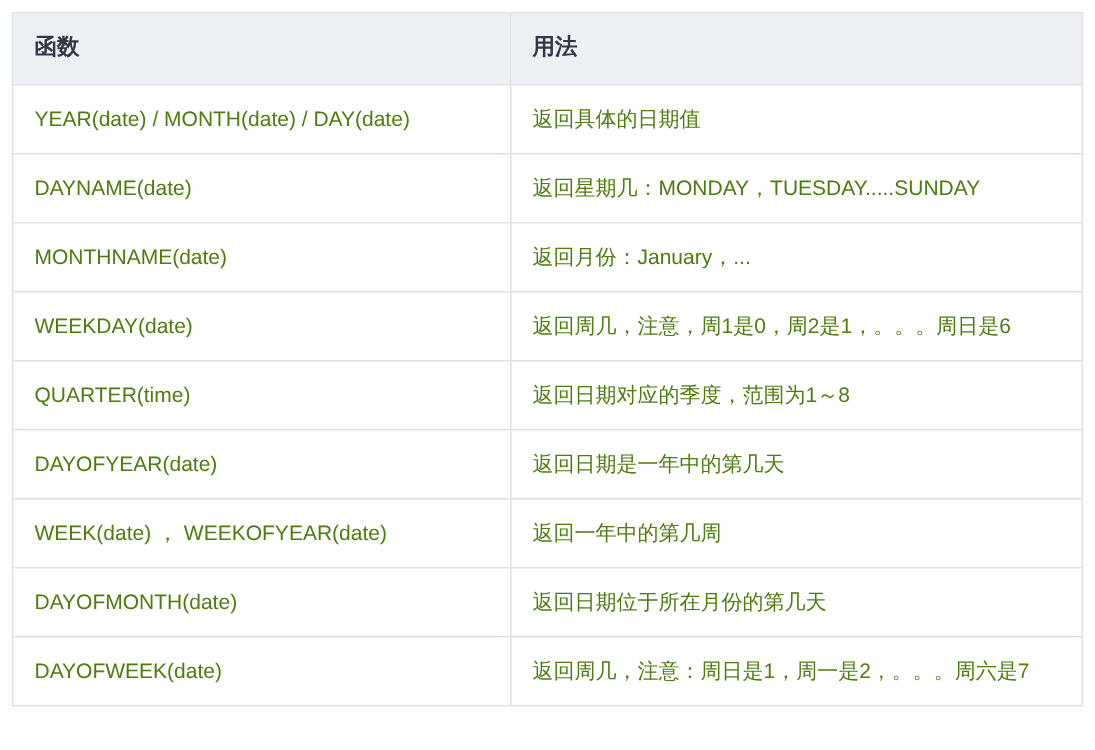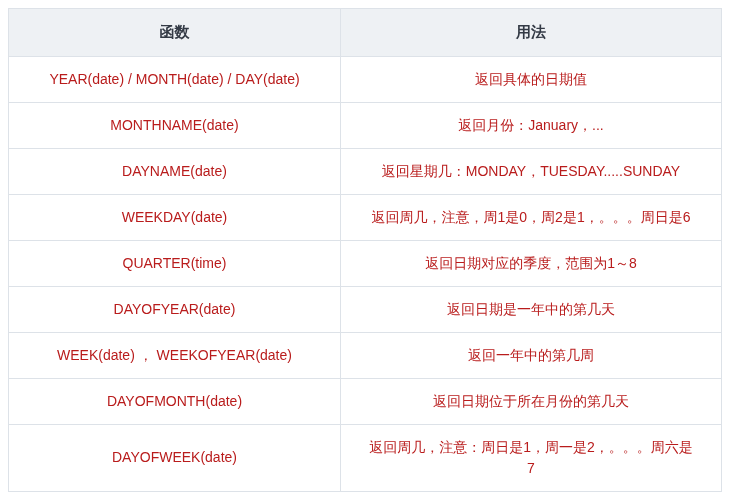--- a/index.html
+++ b/index.html
@@ -11,33 +11,33 @@
     color: #4a5568;
     background: #fff;
   }
   table {
     width: 714px;
     border-collapse: collapse;
     border: 1px solid #dde2e8;
   }
   th, td {
     border: 1px solid #dde2e8;
-    padding: 12px 26px;
-    text-align: center;
+    padding: 12px 14px;
+    text-align: left;
     vertical-align: middle;
     line-height: 1.5;
   }
   th {
     background: #eef1f4;
     font-weight: 700;
     color: #333a45;
     font-size: 15px;
   }
   td {
-    color: #b91c1c;
+    color: #4d7c0f;
   }
   col.c0 { width: 332px; }
   col.c1 { width: auto; }
 </style>
 </head>
 <body>
 
 <table>
   <colgroup>
       <col class="c0">
@@ -48,26 +48,26 @@
       <th>函数</th>
       <th>用法</th>
     </tr>
   </thead>
   <tbody>
     <tr>
       <td>YEAR(date) / MONTH(date) / DAY(date)</td>
       <td>返回具体的日期值</td>
     </tr>
     <tr>
+      <td>DAYNAME(date)</td>
+      <td>返回星期几：MONDAY，TUESDAY.....SUNDAY</td>
+    </tr>
+    <tr>
       <td>MONTHNAME(date)</td>
       <td>返回月份：January，...</td>
-    </tr>
-    <tr>
-      <td>DAYNAME(date)</td>
-      <td>返回星期几：MONDAY，TUESDAY.....SUNDAY</td>
     </tr>
     <tr>
       <td>WEEKDAY(date)</td>
       <td>返回周几，注意，周1是0，周2是1，。。。周日是6</td>
     </tr>
     <tr>
       <td>QUARTER(time)</td>
       <td>返回日期对应的季度，范围为1～8</td>
     </tr>
     <tr>

